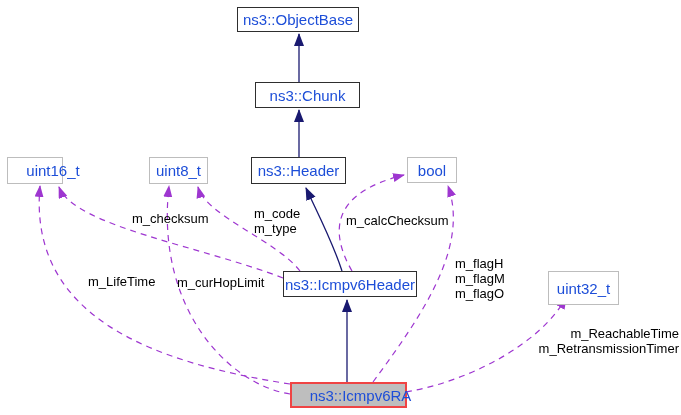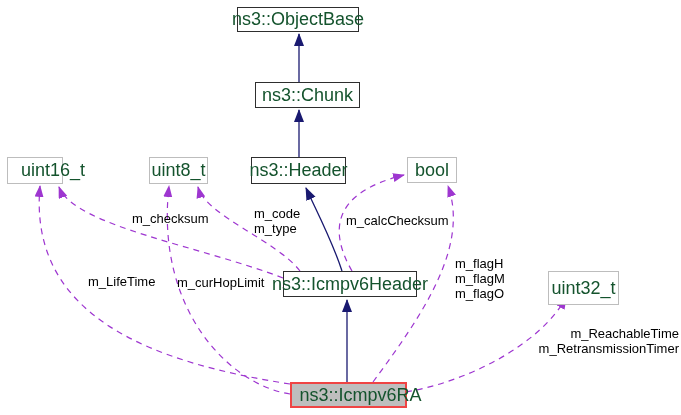--- a/index.html
+++ b/index.html
@@ -4,21 +4,21 @@
 <style>
   html,body{margin:0;padding:0;background:#fff;}
   .stage{
     position:relative;width:681px;height:415px;background:#ffffff;
     font-family:"Liberation Sans","DejaVu Sans",sans-serif;
     overflow:hidden;
   }
   svg.edges{position:absolute;left:0;top:0;width:681px;height:415px;}
   .node{
     position:absolute;display:flex;align-items:center;justify-content:center;
-    background:#ffffff;color:#14532d;font-size:18px;white-space:nowrap;
+    background:#ffffff;color:#1d4ed8;font-size:15px;white-space:nowrap;
     box-sizing:border-box;
   }
   .node.cls{border:1.5px solid var(--color-class_node_border,#2e2e2e);}
   .node.builtin{border:1px solid var(--color-builtin_node_border,#bdbdbd);}
   .node.current{
     border:2px solid #ef4444;
     background:var(--color-selected_node_fill,#bebebe);
     padding-left:24px;
   }
   .elabel{

